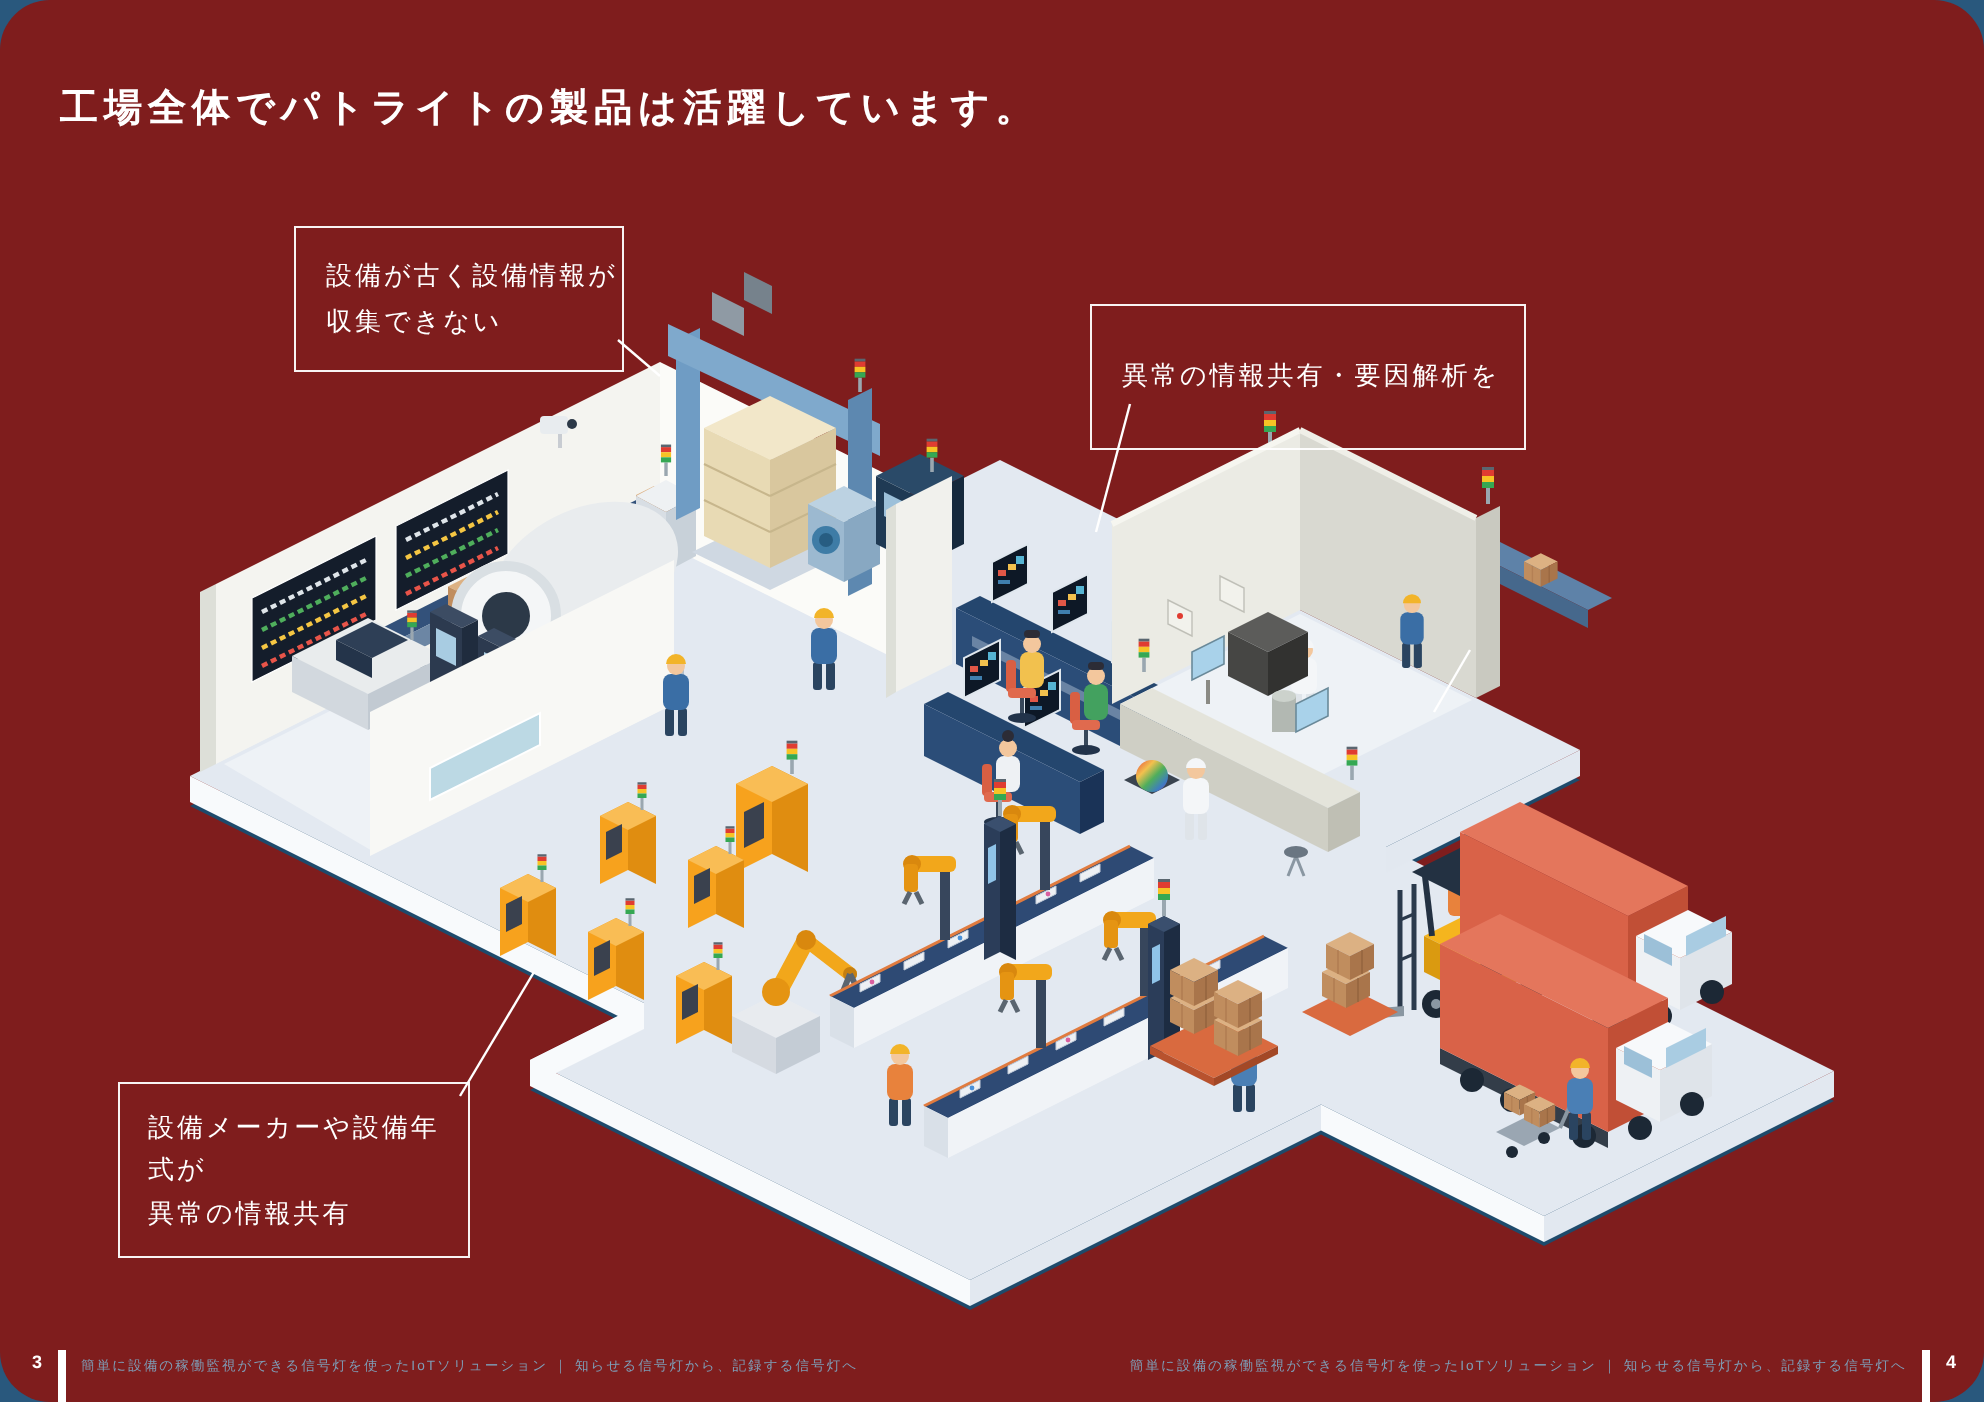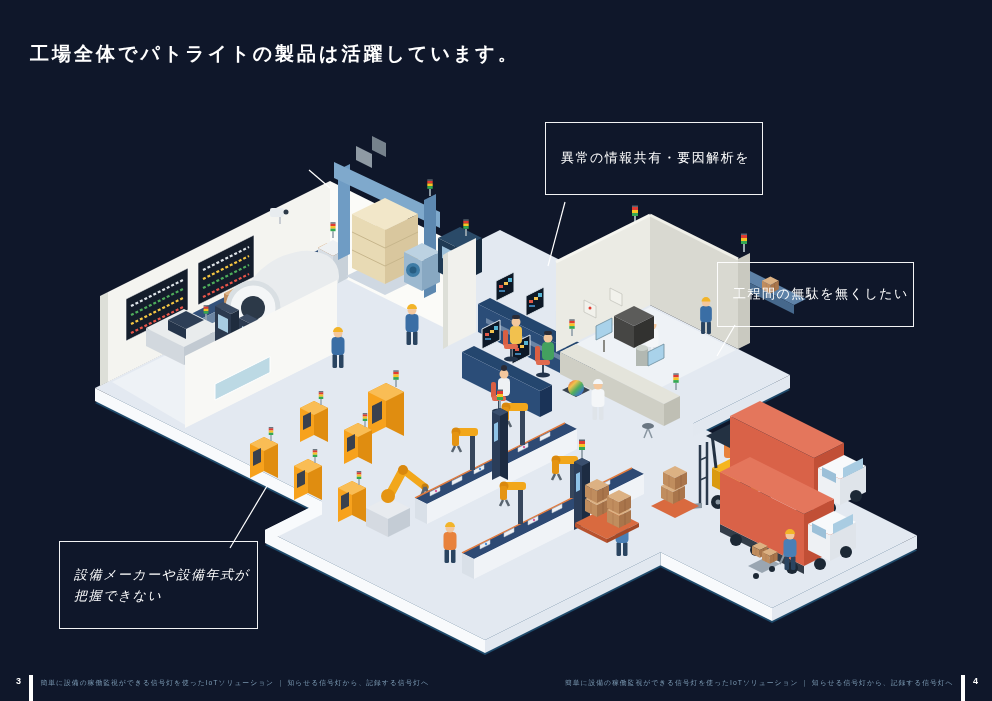--- a/index.html
+++ b/index.html
@@ -1,27 +1,27 @@
 <!DOCTYPE html>
 <html><head>
 <meta charset="utf-8">
 <style>
   html,body{margin:0;padding:0;background:#29587d;}
-  .stage{position:relative;width:992px;height:701px;background:#0f172a;overflow:hidden;
-         font-family:"Liberation Sans",sans-serif;}
+  .stage{position:relative;width:992px;height:701px;background:#7f1d1d;overflow:hidden;
+         font-family:"Liberation Sans",sans-serif;border-radius:25px;}
   .page-title{position:absolute;left:30px;top:28px;color:#fff;font-size:19px;font-weight:bold;
               letter-spacing:3px;z-index:3;}
   .scene{position:absolute;left:0;top:0;width:992px;height:701px;z-index:1;}
   .callout{position:absolute;border:1px solid rgba(255,255,255,.95);color:#fff;font-size:13px;
            letter-spacing:1.5px;line-height:1.72;font-weight:500;display:flex;flex-direction:column;
            justify-content:center;padding-left:15px;box-sizing:border-box;z-index:2;}
   .callout-1{left:147px;top:113px;width:165px;height:73px;}
-  .callout-2{left:545px;top:122px;width:218px;height:73px;}
+  .callout-2{left:545px;top:152px;width:218px;height:73px;}
   .callout-3{left:717px;top:262px;width:197px;height:65px;}
-  .callout-4{left:59px;top:541px;width:199px;height:88px;padding-left:14px;line-height:1.65;font-style:italic;}
+  .callout-4{left:59px;top:541px;width:176px;height:88px;padding-left:14px;line-height:1.65;}
   .footer{position:absolute;bottom:0;height:30px;display:flex;align-items:flex-start;gap:8px;z-index:3;}
   .footer-left{left:16px;}
   .footer-right{right:14px;}
   .page-num{color:#fff;font-size:9px;font-weight:bold;margin-top:5px;}
   .footer-bar{width:3.5px;height:26px;background:#fff;margin-top:4px;}
   .footer-text{color:#7e9db6;font-size:6.8px;letter-spacing:1px;margin-top:7px;white-space:nowrap;}
 </style>
 </head>
 <body>
 
@@ -484,29 +484,30 @@
     <use href="#wk" transform="translate(790,570)" style="--shirt:#4a7fb5"></use>
 
     <g stroke="#ffffff" stroke-width="1.2">
       <line x1="309" y1="170" x2="330" y2="188"></line>
       <line x1="565" y1="202" x2="548" y2="266"></line>
       <line x1="735" y1="325" x2="717" y2="356"></line>
       <line x1="230" y1="548" x2="267" y2="486"></line>
     </g>
   </svg>
 
+  <div class="callout callout-1">
+    <div>設備が古く設備情報が</div>
+    <div>収集できない</div>
+  </div>
   <div class="callout callout-2">
     <div>異常の情報共有・要因解析を</div>
   </div>
-  <div class="callout callout-3">
-    <div>工程間の無駄を無くしたい</div>
-  </div>
   <div class="callout callout-4">
     <div>設備メーカーや設備年式が</div>
-    <div>把握できない</div>
+    <div>異常の情報共有</div>
   </div>
 
   <div class="footer footer-left">
     <span class="page-num">3</span>
     <span class="footer-bar"></span>
     <span class="footer-text">簡単に設備の稼働監視ができる信号灯を使ったIoTソリューション ｜ 知らせる信号灯から、記録する信号灯へ</span>
   </div>
   <div class="footer footer-right">
     <span class="footer-text">簡単に設備の稼働監視ができる信号灯を使ったIoTソリューション ｜ 知らせる信号灯から、記録する信号灯へ</span>
     <span class="footer-bar"></span>

